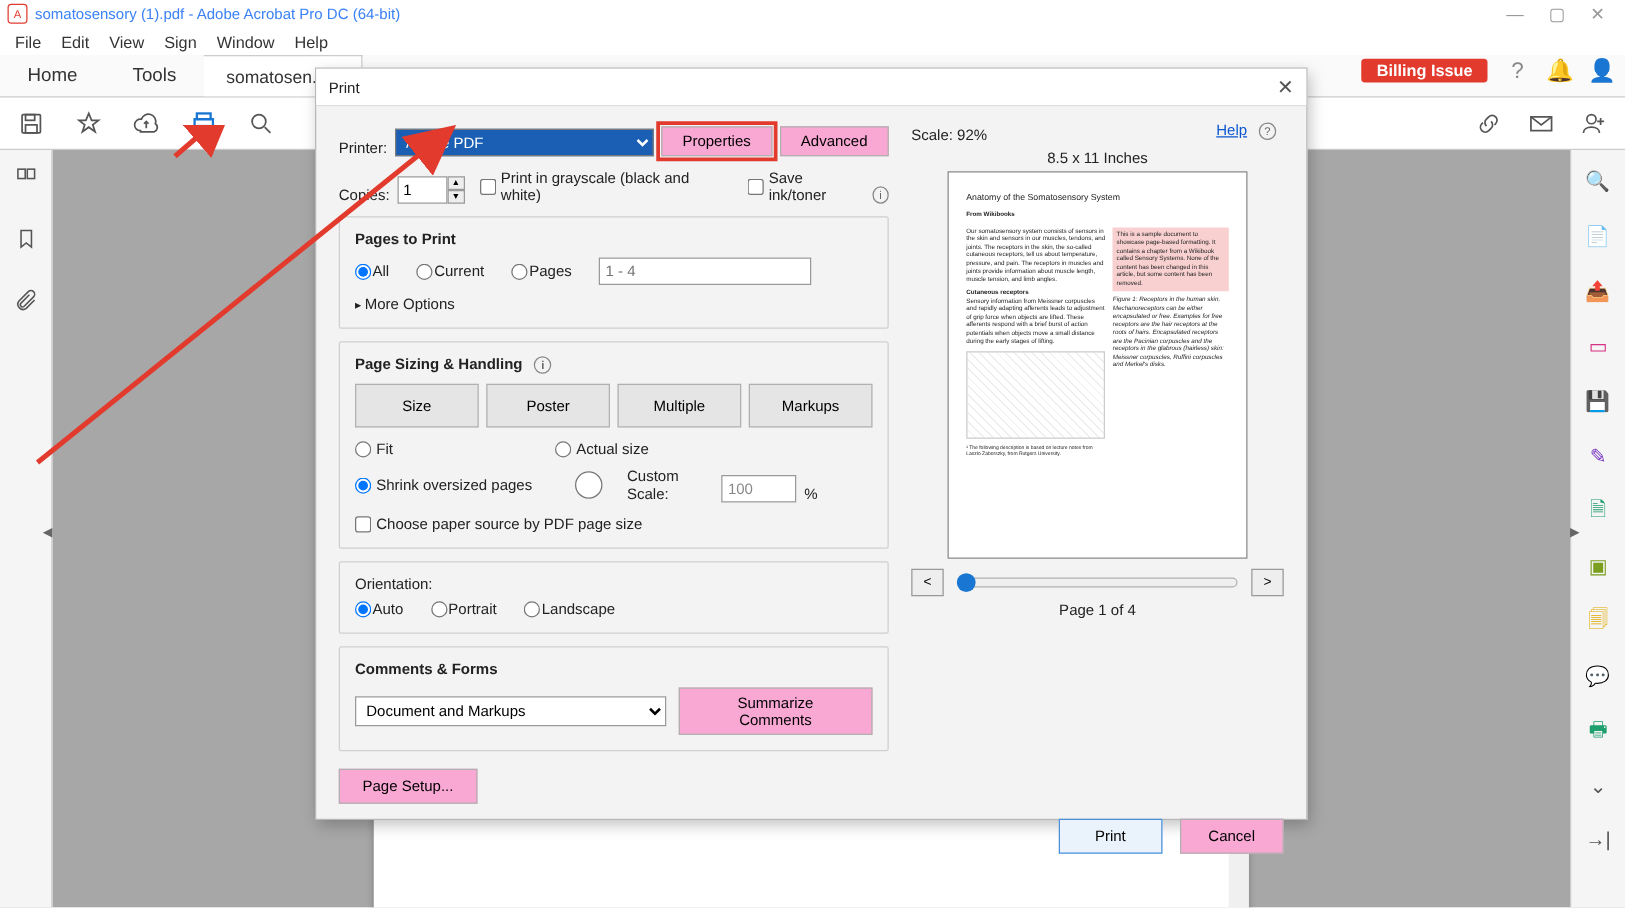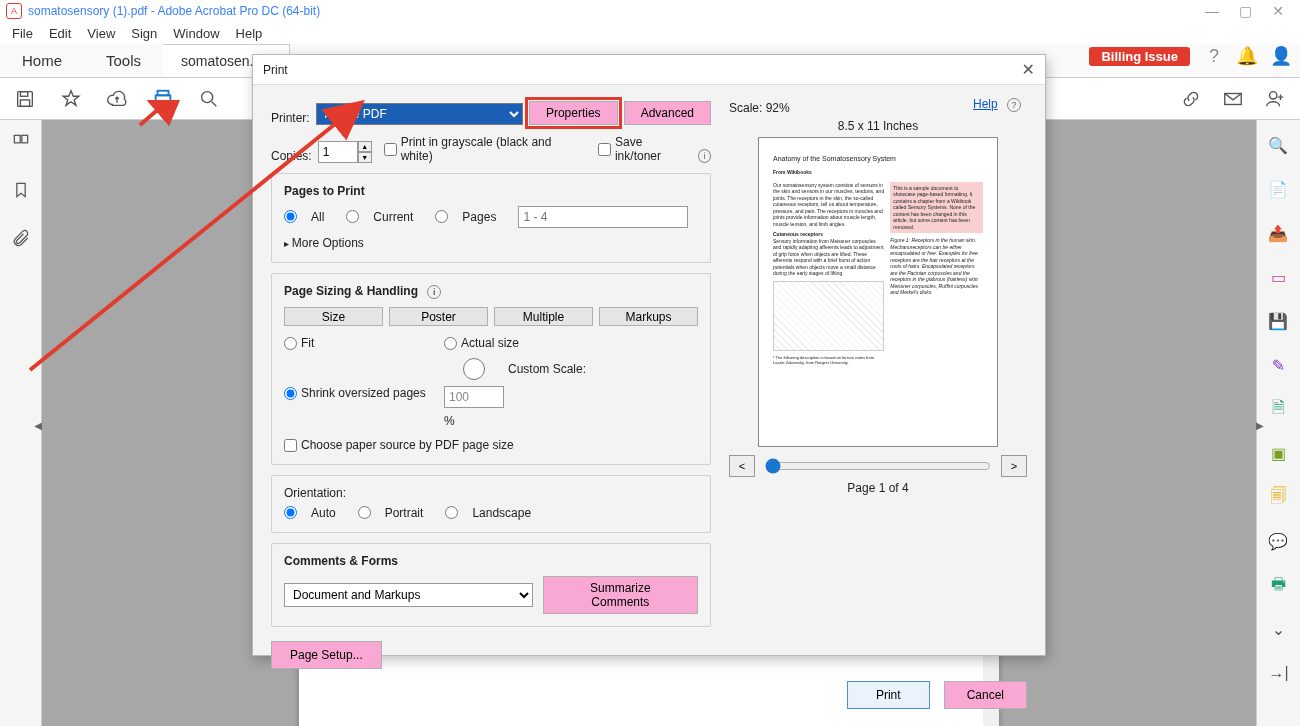--- a/index.html
+++ b/index.html
@@ -66,30 +66,30 @@
 .spin .arrows { display:flex; flex-direction:column; }
 .spin .arrows button { width:14px; height:11px; font-size:7px; line-height:1; border:1px solid #999; background:#eee; padding:0; }
 .chk { display: flex; align-items: center; gap: 4px; }
 .chk input { width: 13px; height: 13px; }
 .help-link { color: #0b57d0; text-decoration: underline; margin-left: auto; cursor: pointer; }
 .info-icon { width:14px; height:14px; border:1px solid #888; border-radius:50%; display:inline-flex; align-items:center; justify-content:center; font-size:9px; color:#666; margin-left:6px; }
 
 .section { border:1px solid #d0d0d0; border-radius:2px; padding:10px 12px 12px 12px; margin-bottom:10px; background:#f3f3f3; }
 .section-title { font-weight:bold; font-size:12px; margin-bottom:8px; }
 .radio-row { display:flex; align-items:center; gap:22px; margin-bottom:8px; }
-.radio-row label { display:flex; align-items:flex-start; gap:14px; font-size:12px; }
+.radio-row label { display:flex; align-items:flex-end; gap:1px; font-size:12px; }
 .range-input { width: 170px; height: 22px; border:1px solid #999; padding:0 4px; font-size:12px; color:#888; }
 .more-opts { font-size:12px; cursor:pointer; }
 .more-opts::before { content:"▸ "; font-size:10px; }
 
 .sizing-btns { display:flex; gap:6px; margin-bottom:10px; }
-.sizing-btns button { flex:1; height:19px; background:#e5e5e5; border:1px solid #b0b0b0; font-size:12px; cursor:pointer; }
+.sizing-btns button { flex:1; height:35px; background:#e5e5e5; border:1px solid #b0b0b0; font-size:12px; cursor:pointer; }
 .sizegrid { display:grid; grid-template-columns: 160px 210px; row-gap:8px; align-items:center; }
 .sizegrid label { display:flex; align-items:center; gap:4px; font-size:12px; }
-.custom-scale { display:flex; align-items:flex-start; gap:6px;flex-direction:column; }
+.custom-scale { display:flex; align-items:flex-end; gap:6px; }
 .custom-scale input { width:60px; height:22px; border:1px solid #999; padding:0 4px; font-size:12px; color:#888; }
 .paper-source { margin-top:10px; }
 
 .cf-select { width: 250px; height:24px; border:1px solid #999; background:#fff; font-size:12px; padding:0 4px; }
 
 .page-setup-row { display:flex; margin-top:14px; }
 .btn.wide { padding:6px 18px; }
 
 .scale-lbl { font-size:12px; margin-bottom:4px; }
 .paper-dim { font-size:12px; text-align:center; margin-bottom:4px; }

